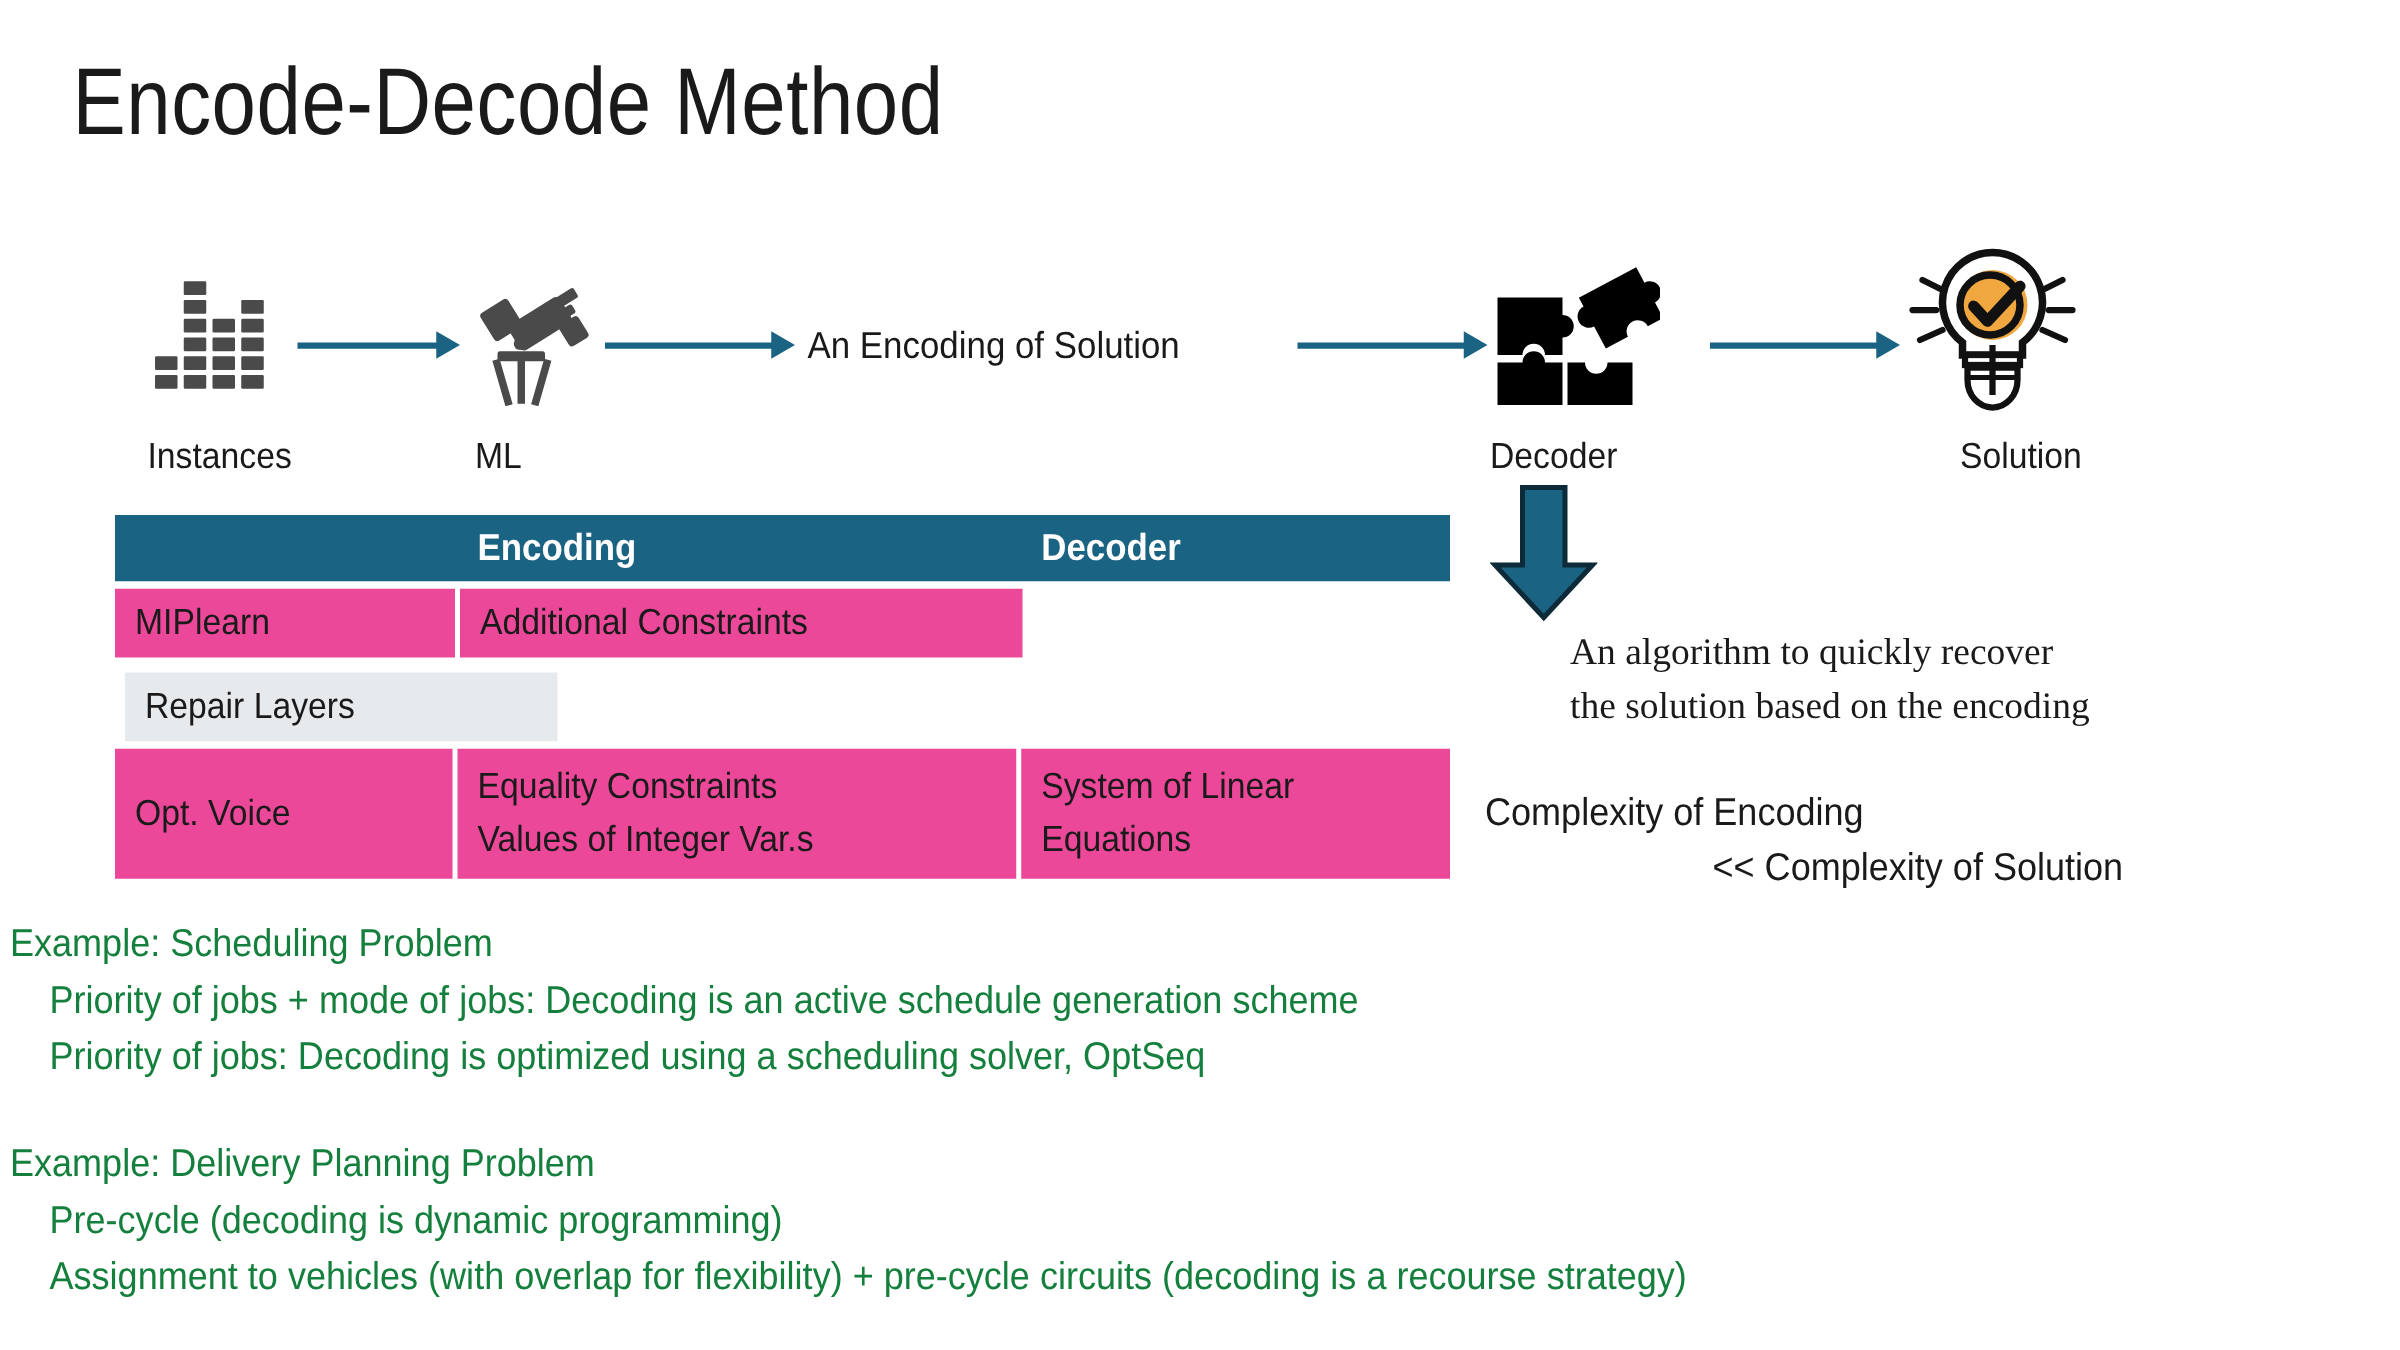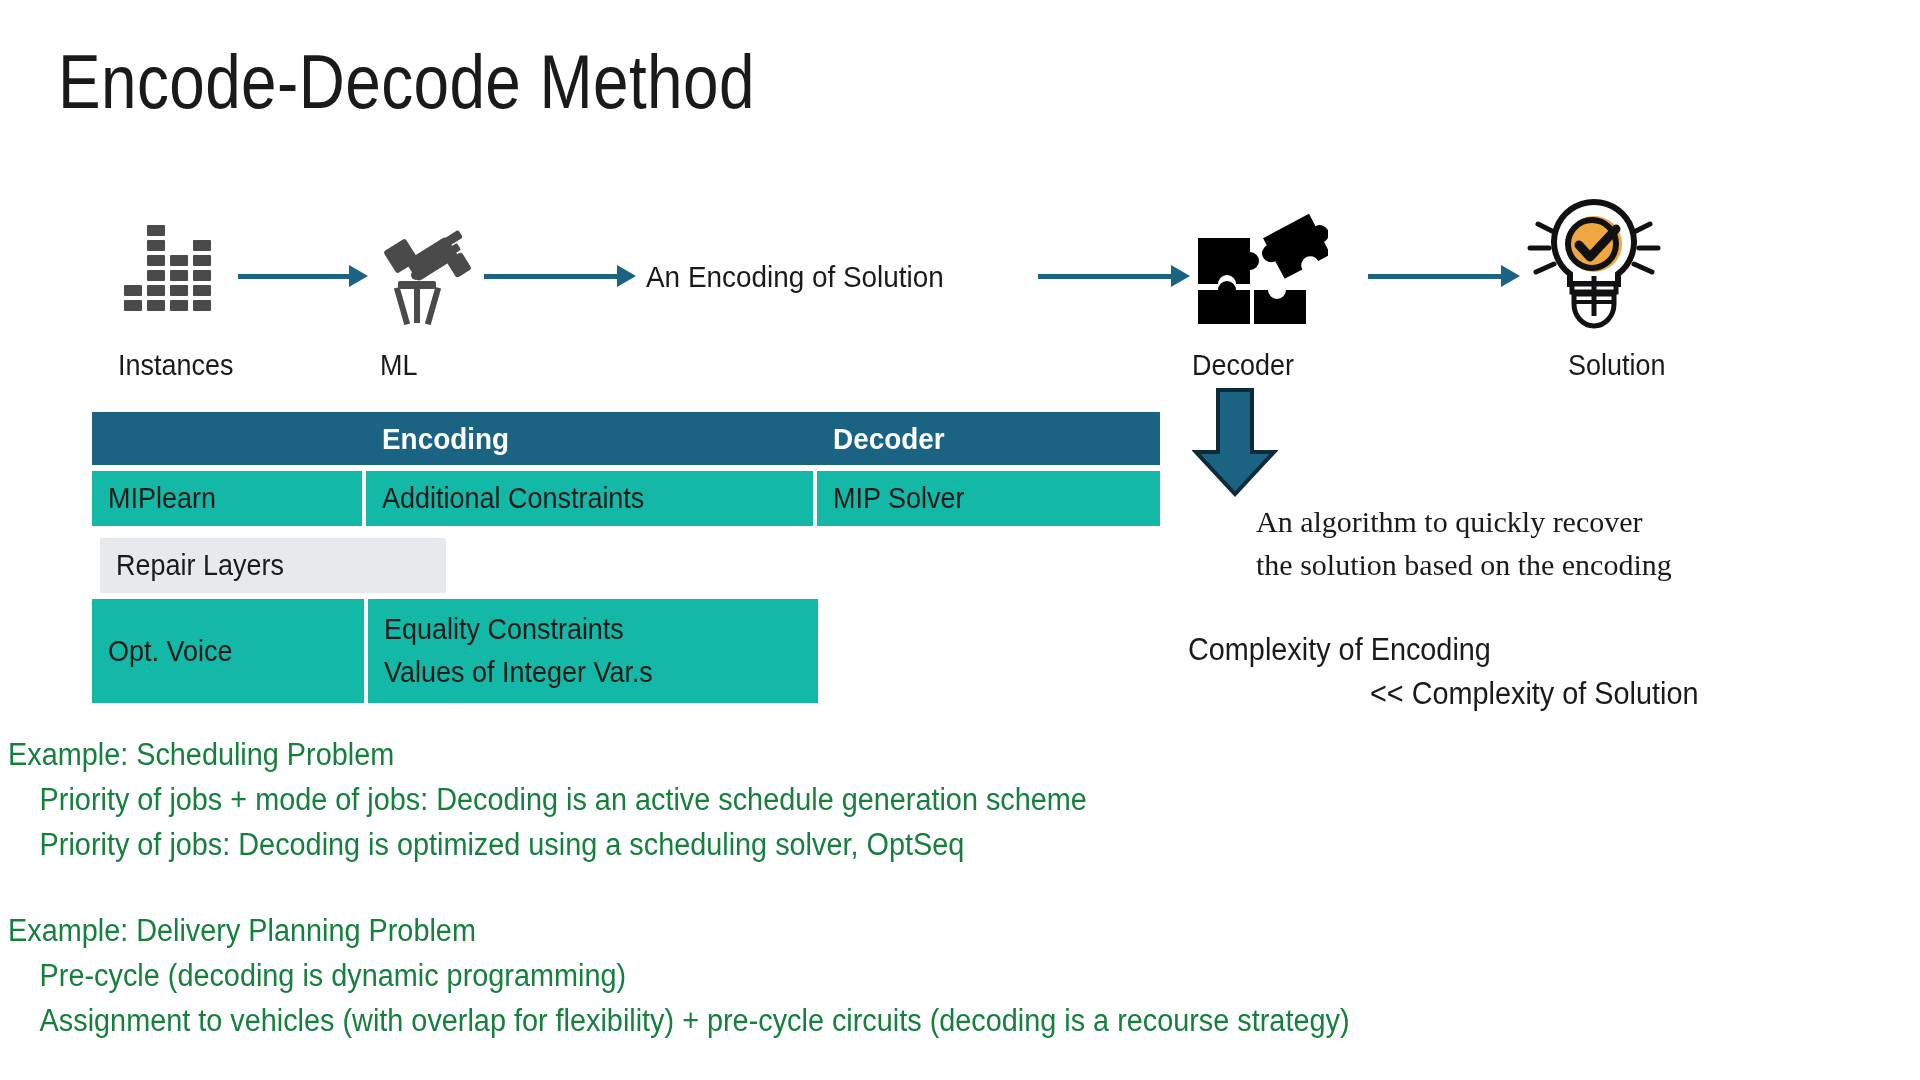--- a/index.html
+++ b/index.html
@@ -108,21 +108,21 @@
   }
   .tbl-cell span { display: block; transform: scaleX(0.93); transform-origin: left center; white-space: nowrap; }
   .c1 { width: 272px; }
   .c2 { width: 450px; }
   .c3 { width: 346px; }
   .gap { width: 4px; background: #ffffff; flex: 0 0 4px; }
 
   .hdr { background: #1b6383; height: 53px; display: flex; align-items: center; }
   .hdr .tbl-cell { color: #ffffff; font-weight: bold; font-size: 30px; }
 
-  .row-a .tbl-cell { background: #14b8a6; }
+  .row-a .tbl-cell { background: #ec4899; }
   .row-b .tbl-cell { background: #e6eaed; }
   .row-h { height: 67px; display: flex; align-items: center; }
   .row-h2 { height: 104px; display: flex; align-items: center; }
 
   
   .serif-note {
     position: absolute;
     left: 1256px;
     top: 500px;
     font-size: 30px;
@@ -304,43 +304,44 @@
 
   <div class="tbl-row row-a row-h">
     <div class="tbl-cell c1">
         <span>MIPlearn</span>
       </div>
     <div class="gap"></div>
     <div class="tbl-cell c2">
         <span>Additional Constraints</span>
       </div>
     <div class="gap"></div>
-    <div class="tbl-cell c3">
-        <span>MIP Solver</span>
-      </div>
   </div>
 
   <div class="tbl-row row-b row-h">
     <div class="gap"></div>
     <div class="gap"></div>
     <div class="tbl-cell c3">
         <span>Repair Layers</span>
       </div>
   </div>
 
   <div class="tbl-row row-a row-h2">
     <div class="tbl-cell c1" style="align-self:stretch; display:flex; align-items:center;">
         <span>Opt. Voice</span>
       </div>
     <div class="gap"></div>
     <div class="tbl-cell c2" style="align-self:stretch; display:flex; flex-direction:column; justify-content:center;">
       <span>Equality Constraints</span>
       <span>Values of Integer Var.s</span>
     </div>
     <div class="gap"></div>
+    <div class="tbl-cell c3" style="align-self:stretch; display:flex; flex-direction:column; justify-content:center;">
+      <span>System of Linear</span>
+      <span>Equations</span>
+    </div>
   </div>
 </div>
 
 <div class="serif-note">An algorithm to quickly recover
 the solution based on the encoding</div>
 <div class="complexity-1">Complexity of Encoding</div>
 <div class="complexity-2">&lt;&lt;  Complexity of Solution</div>
 
 <div class="red-block" id="red-a">
   <div class="red-line">Example: Scheduling Problem</div>

